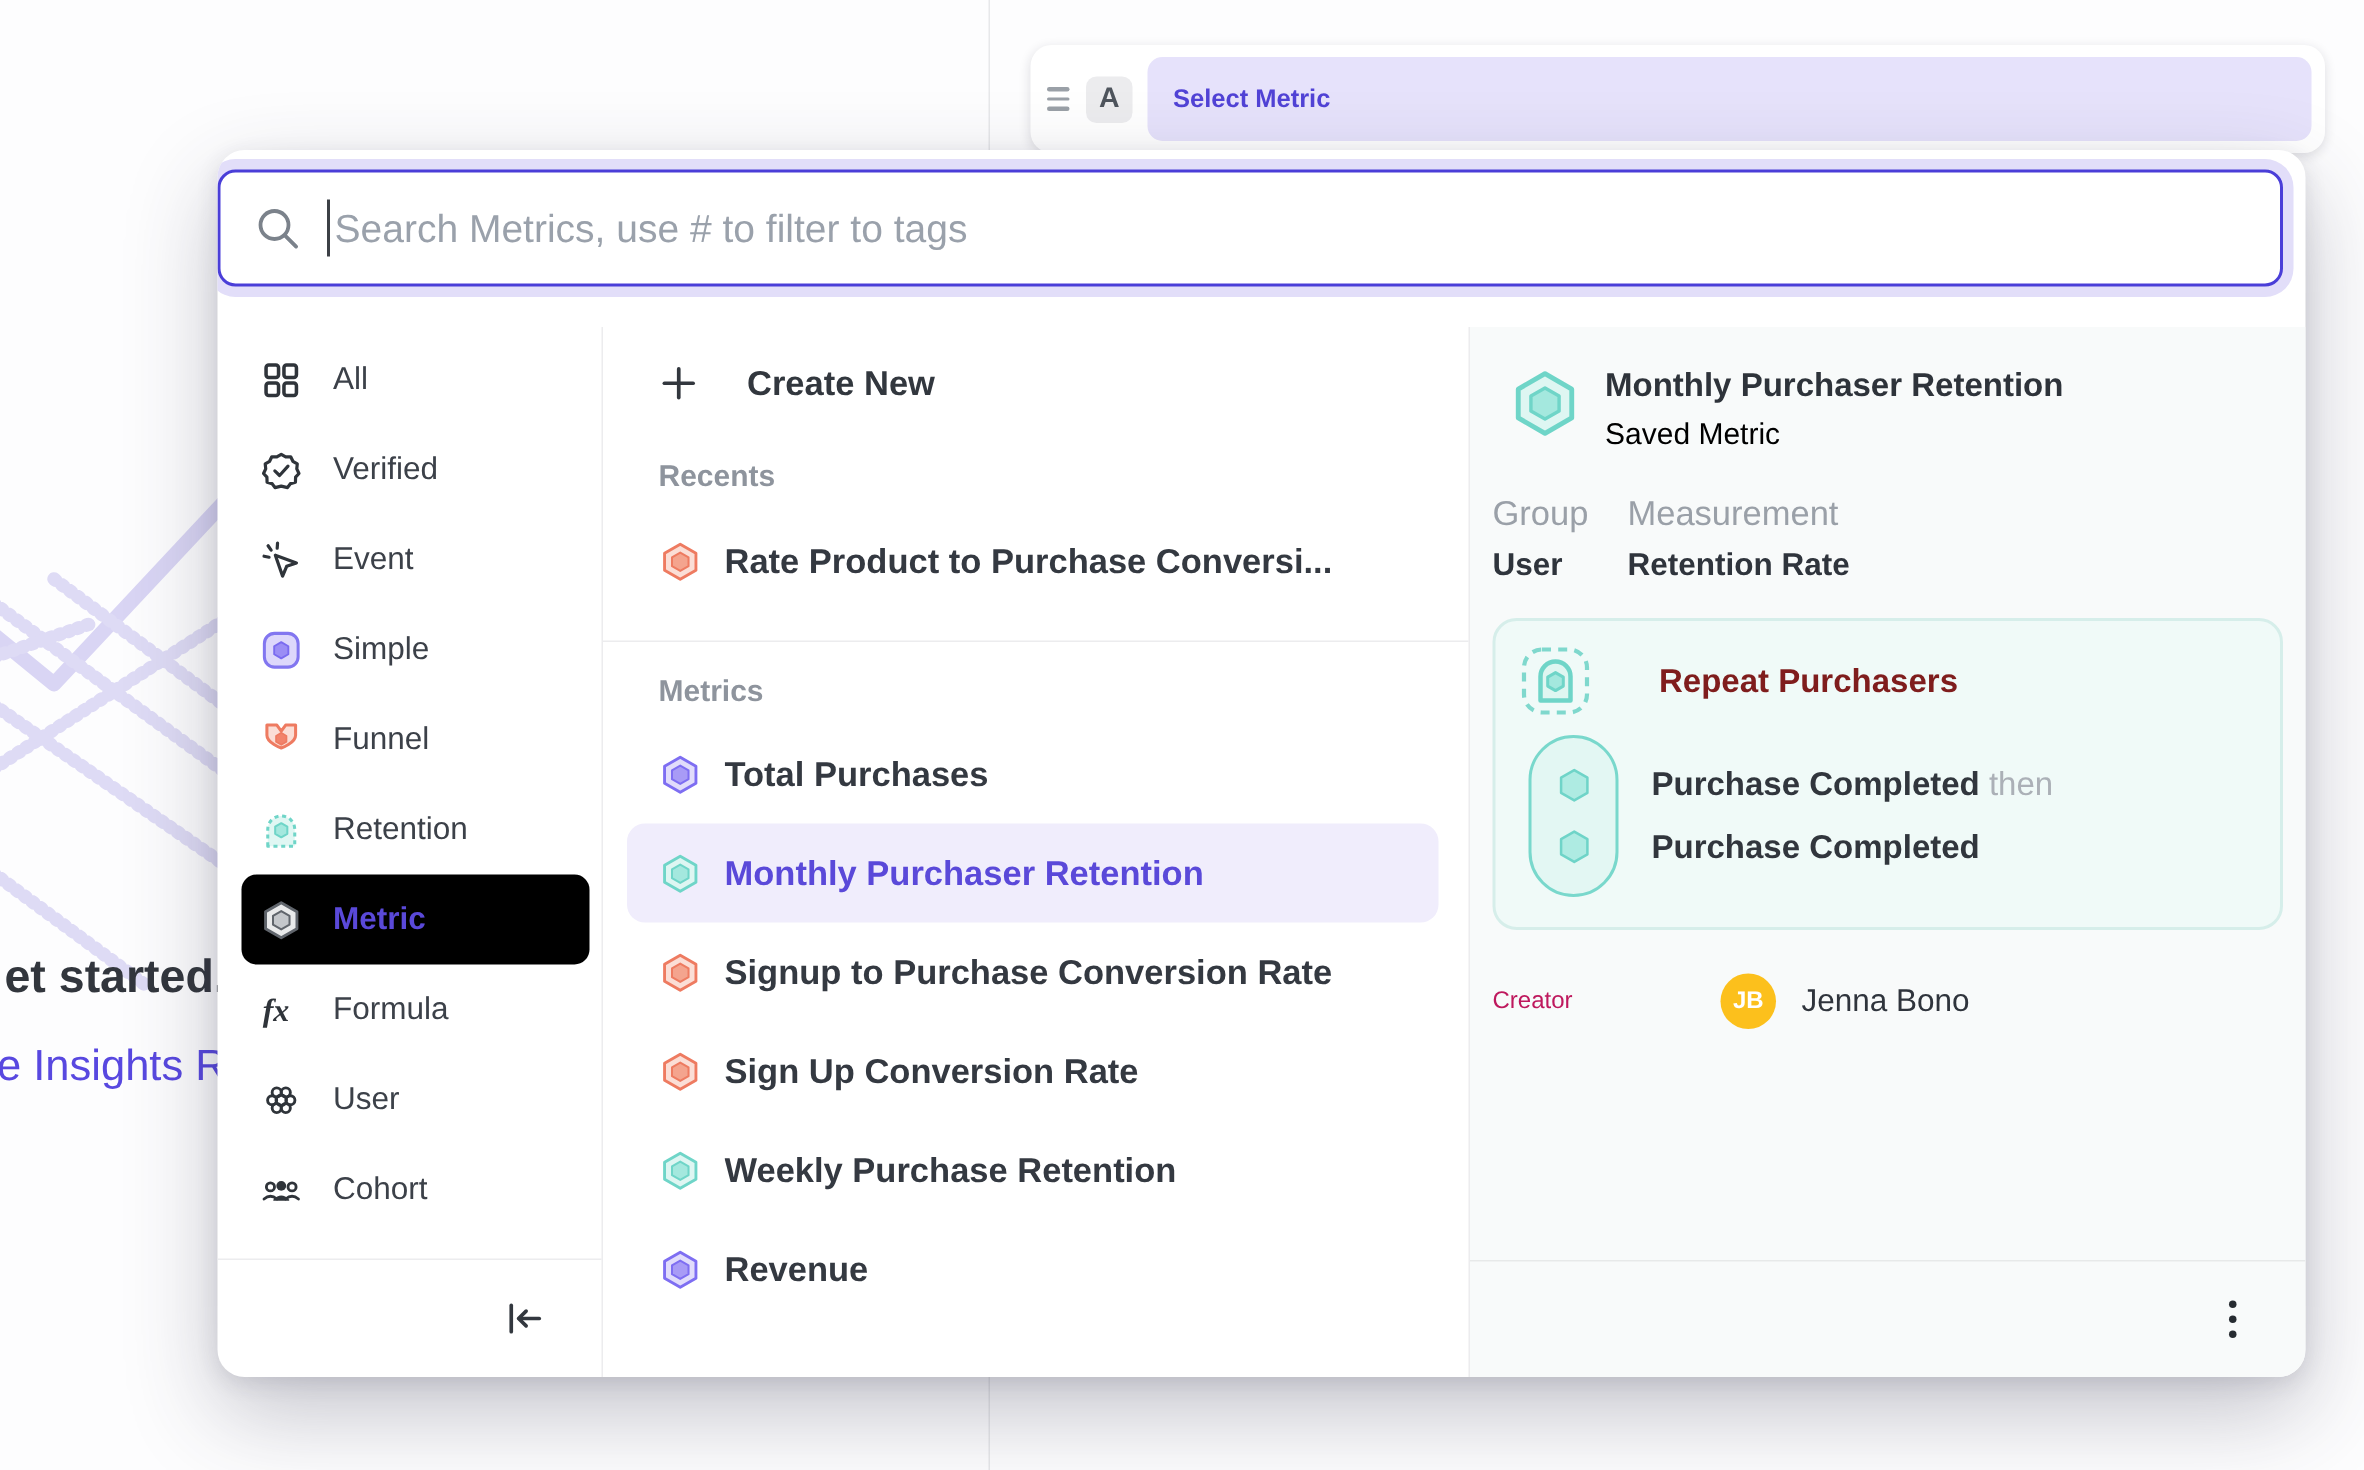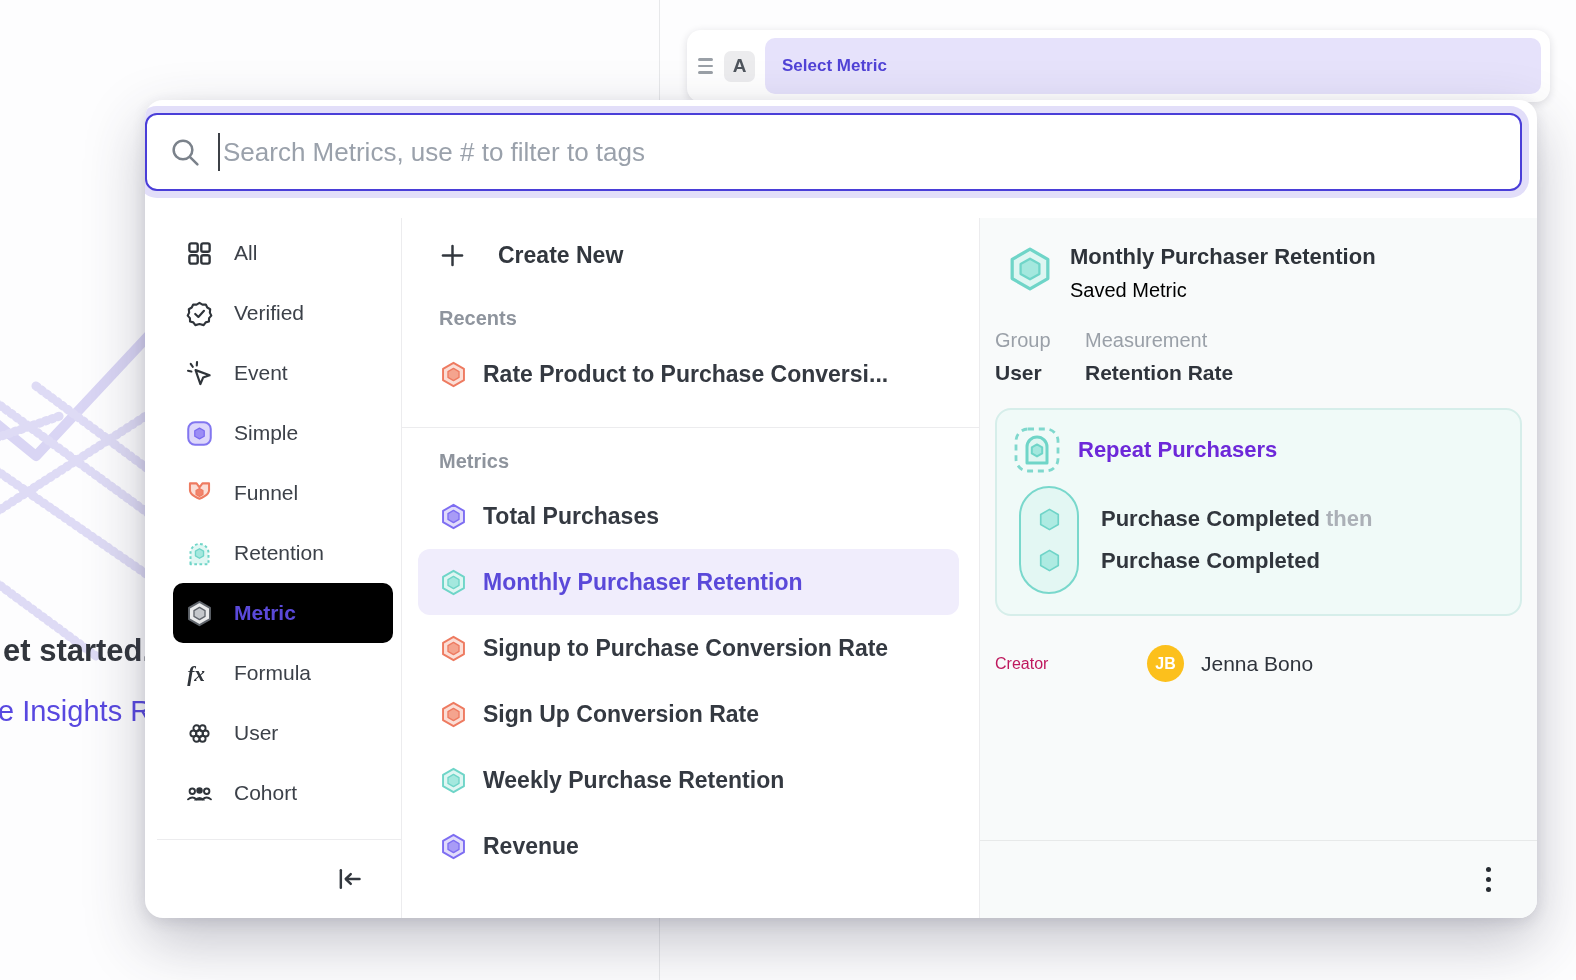--- a/index.html
+++ b/index.html
@@ -33,21 +33,21 @@
                  box-shadow:0 0 0 7px #e2def9; display:flex; align-items:center; padding:0 22px; }
   .search-icon { width:32px; height:32px; margin-right:17px; flex:none; }
   .caret { width:2px; height:38px; background:#3c4046; margin-right:3px; }
   .search-input { flex:1; border:none; outline:none; font-size:26px; color:#33383f; background:transparent;
                   font-family:"Liberation Sans", sans-serif; }
   .search-input::placeholder { color:#9aa1ab; opacity:1; }
 
   .columns { position:absolute; left:0; right:0; top:118px; bottom:0; display:flex; }
 
   
-  .filters { width:257px; flex:none; border-right:1px solid #ececee; display:flex; flex-direction:column; padding-top:5px;padding-left:12px; }
+  .filters { width:257px; flex:none; border-right:1px solid #ececee; display:flex; flex-direction:column; padding-top:5px; }
   .filter-item { height:60px; margin:0 8px 0 16px; border-radius:10px; display:flex; align-items:center;
                  gap:21px; padding-left:13px; font-size:21px; font-weight:500; color:#3c4149; cursor:pointer; }
   .filter-item.selected { background:#000000; color:#5a49d9; font-weight:600; }
   .fi-icon { width:27px; height:27px; flex:none; }
   .filters-footer { margin-top:auto; border-top:1px solid #ececee; height:79px; display:flex;
                     align-items:center; justify-content:flex-end; padding-right:38px; }
   .collapse-btn { width:28px; height:28px; cursor:pointer; }
 
   
   .list-col { width:578px; flex:none; border-right:1px solid #ececee; padding-top:7px; position:relative; }
@@ -64,32 +64,32 @@
   .items-gap { height:10px; }
 
   
   .details { flex:1; background:#f8fafa; position:relative; padding:26px 15px 0 15px; }
   .det-header { display:flex; gap:17px; margin-left:12px; }
   .det-hex { width:46px; height:46px; flex:none; margin-top:2px; }
   .det-title { font-size:22px; font-weight:700; color:#2e333a; }
   .det-sub { font-size:20px; color:#000000; margin-top:9px; }
   .det-meta { display:flex; margin-left:0px; margin-top:27px; }
   .meta-col1 { width:90px; }
-  .meta-label { font-size:20px; color:#9aa0a8; }
+  .meta-label { font-size:23px; color:#9aa0a8; }
   .meta-value { font-size:21px; font-weight:700; color:#2f343c; margin-top:9px; }
   .def-card { margin-top:23px; background:#f0faf8; border:2px solid #d6eeea; border-radius:16px; padding:16px 16px 20px 16px; }
   .def-head { display:flex; align-items:center; gap:17px; }
   .def-icon { width:48px; height:48px; flex:none; }
-  .def-title { font-size:22px; font-weight:700; color:#6d28d9; }
+  .def-title { font-size:22px; font-weight:700; color:#7f1d1d;margin-left:28px; }
   .def-steps { display:flex; gap:22px; margin-top:12px; margin-left:6px; }
   .capsule { width:60px; height:108px; border:2px solid #79d8cc; border-radius:32px; background:#e3f7f3;
              display:flex; flex-direction:column; align-items:center; justify-content:center; gap:14px; flex:none; }
   .cap-hex { width:27px; height:27px; }
   .step-lines { display:flex; flex-direction:column; justify-content:center; gap:16px; font-size:22px; font-weight:700; color:#31363d; }
-  .step-then { color:#abb0b7; font-weight:700; }
+  .step-then { color:#abb0b7; font-weight:400; }
   .creator-row { display:flex; align-items:center; margin-top:29px; margin-left:0; }
   .creator-label { font-size:16px; color:#be185d; width:152px; }
   .avatar { width:37px; height:37px; border-radius:50%; background:#fcc01c; color:#fff;
             display:flex; align-items:center; justify-content:center; font-size:16px; font-weight:700; }
   .creator-name { font-size:21px; color:#2f343c; margin-left:17px; font-weight:500; }
   .det-footer { position:absolute; left:0; right:0; bottom:0; height:78px; border-top:1px solid #e7e9e9;
                 display:flex; align-items:center; justify-content:flex-end; padding-right:36px; }
   .kebab { width:26px; height:30px; display:flex; flex-direction:column; align-items:center;
            justify-content:center; gap:5px; cursor:pointer; }
   .kebab i { width:5px; height:5px; border-radius:50%; background:#262b31; }

